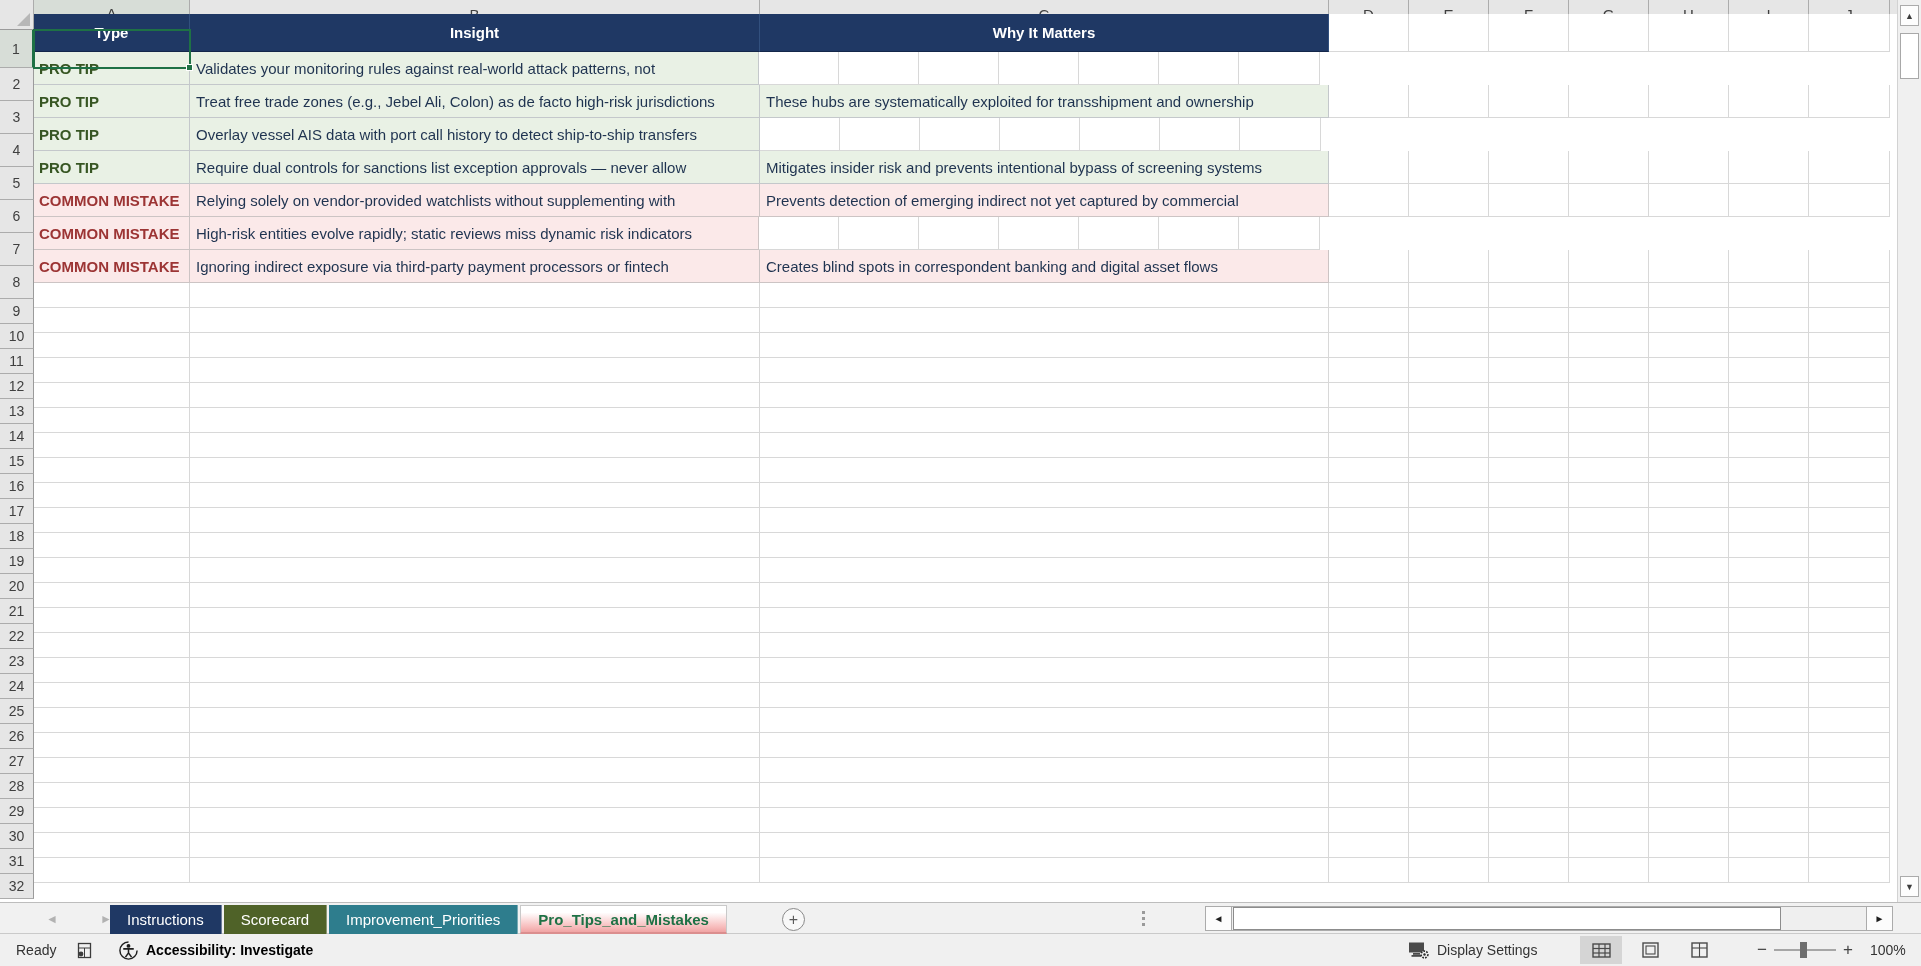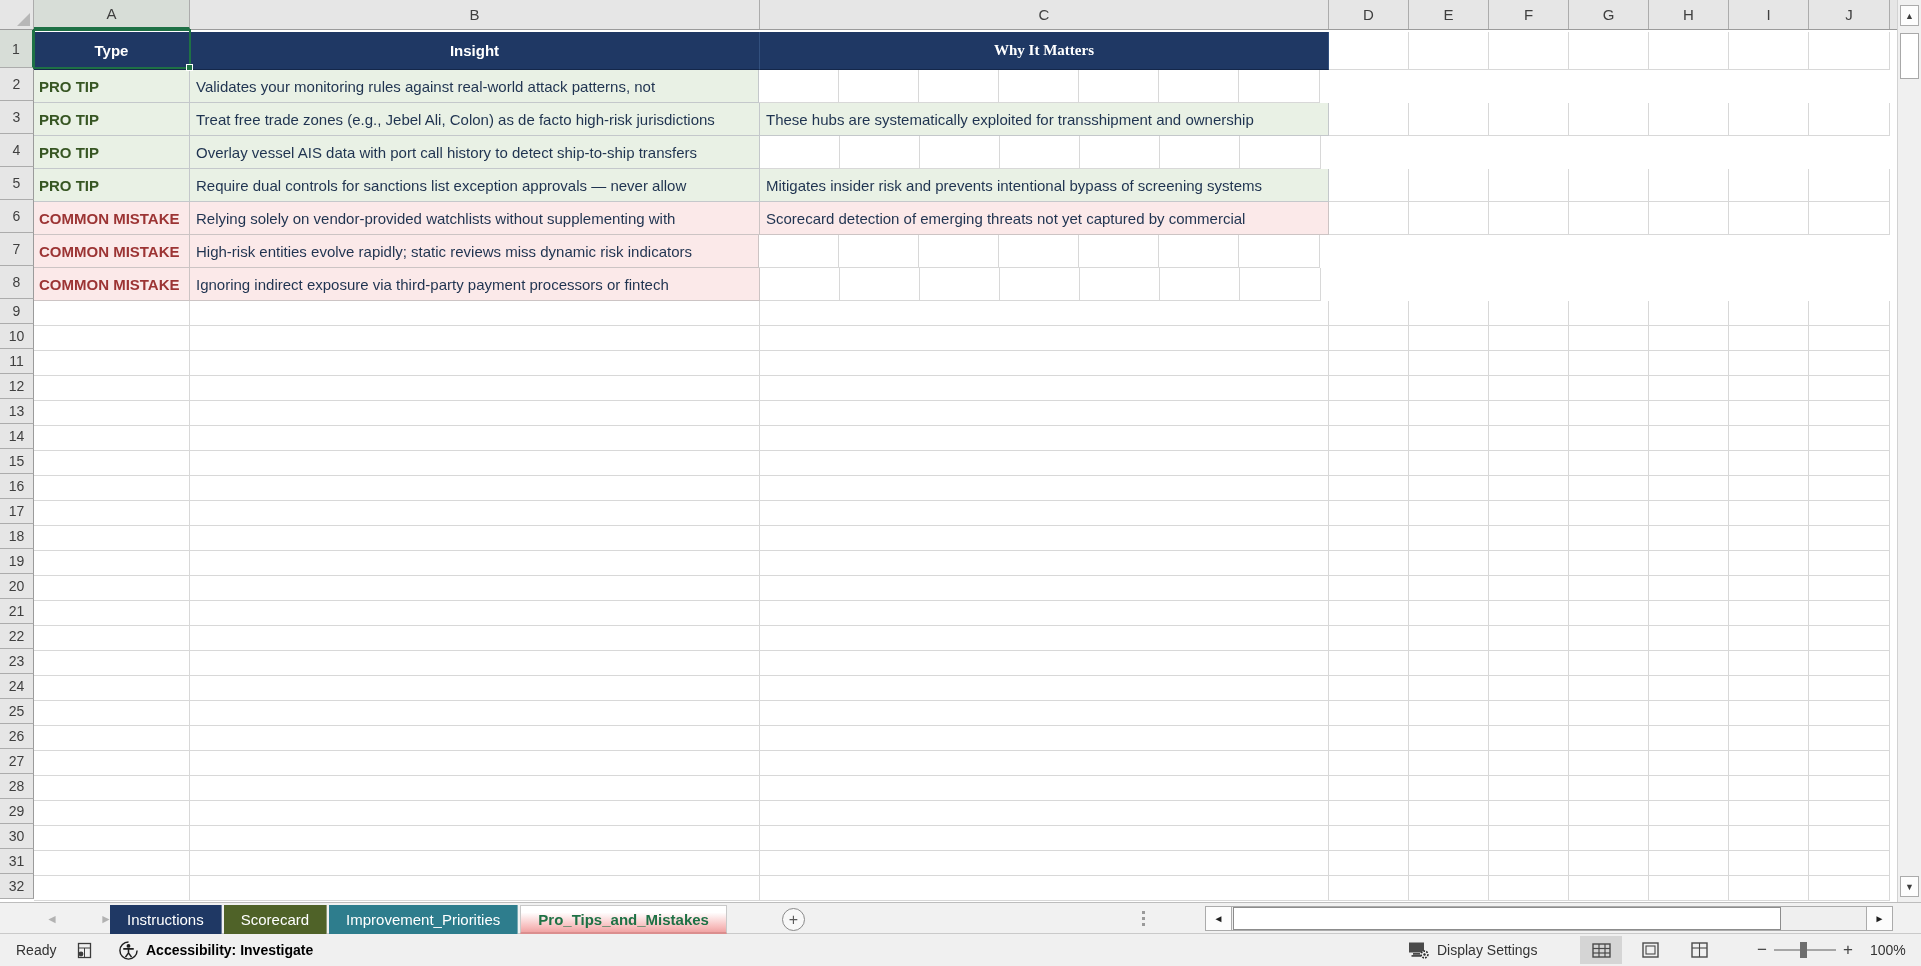--- a/index.html
+++ b/index.html
@@ -16,21 +16,21 @@
            justify-content:center; font-size:15px; color:#3F3F3F; }
   .col-h.sel { background:#D7DDD7; border-bottom:2px solid #1E7145; }
 
   
   .row-strip { position:absolute; left:0; top:30px; width:34px; background:#E6E6E6; }
   .row-h { border-bottom:1px solid #ACACAC; border-right:1px solid #9B9B9B; display:flex;
            align-items:center; justify-content:center; font-size:14px; color:#3F3F3F; }
   .row-h.sel { border-right:2px solid #1E7145; background:#D7DDD7; }
 
   
-  .grid { position:absolute; left:34px; top:32px; width:1863px; background:#fff; }
+  .grid { position:absolute; left:34px; top:14px; width:1863px; background:#fff; }
   .grow { display:flex; }
   .cell { border-right:1px solid #D8D8D8; border-bottom:1px solid #D8D8D8; overflow:hidden;
           white-space:nowrap; font-size:15px; display:flex; align-items:center; background:#fff; color:#1F3350; }
   .cell.navy { background:#1F3864; color:#FFFFFF; font-weight:bold; justify-content:center;
                border-right:1px solid #32507E; border-bottom:1px solid #14274A; }
   .cell.green { background:#E9F1E5; border-right:1px solid #C4C8CB; border-bottom:1px solid #C4C8CB; }
   .cell.pink  { background:#FBE9E9; border-right:1px solid #CCC4C4; border-bottom:1px solid #CCC4C4; }
   .cell.typecell { font-weight:bold; padding-left:5px; }
   .cell.tip-label { color:#375623; }
   .cell.mistake-label { color:#9C3434; }
@@ -140,21 +140,21 @@
     <div class="row-h" style="height: 25px;">29</div>
     <div class="row-h" style="height: 25px;">30</div>
     <div class="row-h" style="height: 25px;">31</div>
     <div class="row-h" style="height: 25px;">32</div>
   </div>
 
 <div class="grid" id="grid">
     <div class="grow" style="height: 38px;">
       <div class="cell navy" style="width: 156px;">Type</div>
       <div class="cell navy" style="width: 570px;">Insight</div>
-      <div class="cell navy" style="width: 569px; font-family: Liberation Serif, serif;">Why It Matters</div>
+      <div class="cell navy" style="width: 569px;">Why It Matters</div>
       <div class="cell" style="width: 80px;"></div>
       <div class="cell" style="width: 80px;"></div>
       <div class="cell" style="width: 80px;"></div>
       <div class="cell" style="width: 80px;"></div>
       <div class="cell" style="width: 80px;"></div>
       <div class="cell" style="width: 80px;"></div>
       <div class="cell" style="width: 81px;"></div>
     </div>
     <div class="grow" style="height: 33px;">
       <div class="cell green typecell tip-label" style="width: 156px;">PRO TIP</div>
@@ -198,21 +198,21 @@
       <div class="cell" style="width: 80px;"></div>
       <div class="cell" style="width: 80px;"></div>
       <div class="cell" style="width: 80px;"></div>
       <div class="cell" style="width: 80px;"></div>
       <div class="cell" style="width: 80px;"></div>
       <div class="cell" style="width: 81px;"></div>
     </div>
     <div class="grow" style="height: 33px;">
       <div class="cell pink typecell mistake-label" style="width: 156px;">COMMON MISTAKE</div>
       <div class="cell pink textcell" style="width: 570px;">Relying solely on vendor-provided watchlists without supplementing with</div>
-      <div class="cell pink textcell" style="width: 569px;">Scorecard detection of emerging threats not yet captured by commercial</div>
+      <div class="cell pink textcell" style="width: 569px;">Prevents detection of emerging indirect not yet captured by commercial</div>
       <div class="cell" style="width: 80px;"></div>
       <div class="cell" style="width: 80px;"></div>
       <div class="cell" style="width: 80px;"></div>
       <div class="cell" style="width: 80px;"></div>
       <div class="cell" style="width: 80px;"></div>
       <div class="cell" style="width: 80px;"></div>
       <div class="cell" style="width: 81px;"></div>
     </div>
     <div class="grow" style="height: 33px;">
       <div class="cell pink typecell mistake-label" style="width: 156px;">COMMON MISTAKE</div>
@@ -221,20 +221,21 @@
       <div class="cell" style="width: 80px;"></div>
       <div class="cell" style="width: 80px;"></div>
       <div class="cell" style="width: 80px;"></div>
       <div class="cell" style="width: 80px;"></div>
       <div class="cell" style="width: 80px;"></div>
       <div class="cell" style="width: 81px;"></div>
     </div>
     <div class="grow" style="height: 33px;">
       <div class="cell pink typecell mistake-label" style="width: 156px;">COMMON MISTAKE</div>
       <div class="cell pink textcell" style="width: 570px;">Ignoring indirect exposure via third-party payment processors or fintech</div>
+      <div class="cell pink textcell" style="width: 569px;">Creates blind spots in correspondent banking and digital asset flows</div>
       <div class="cell" style="width: 80px;"></div>
       <div class="cell" style="width: 80px;"></div>
       <div class="cell" style="width: 80px;"></div>
       <div class="cell" style="width: 80px;"></div>
       <div class="cell" style="width: 80px;"></div>
       <div class="cell" style="width: 80px;"></div>
       <div class="cell" style="width: 81px;"></div>
     </div>
     <div class="grow" style="height: 25px;">
       <div class="cell" style="width: 156px;"></div>

